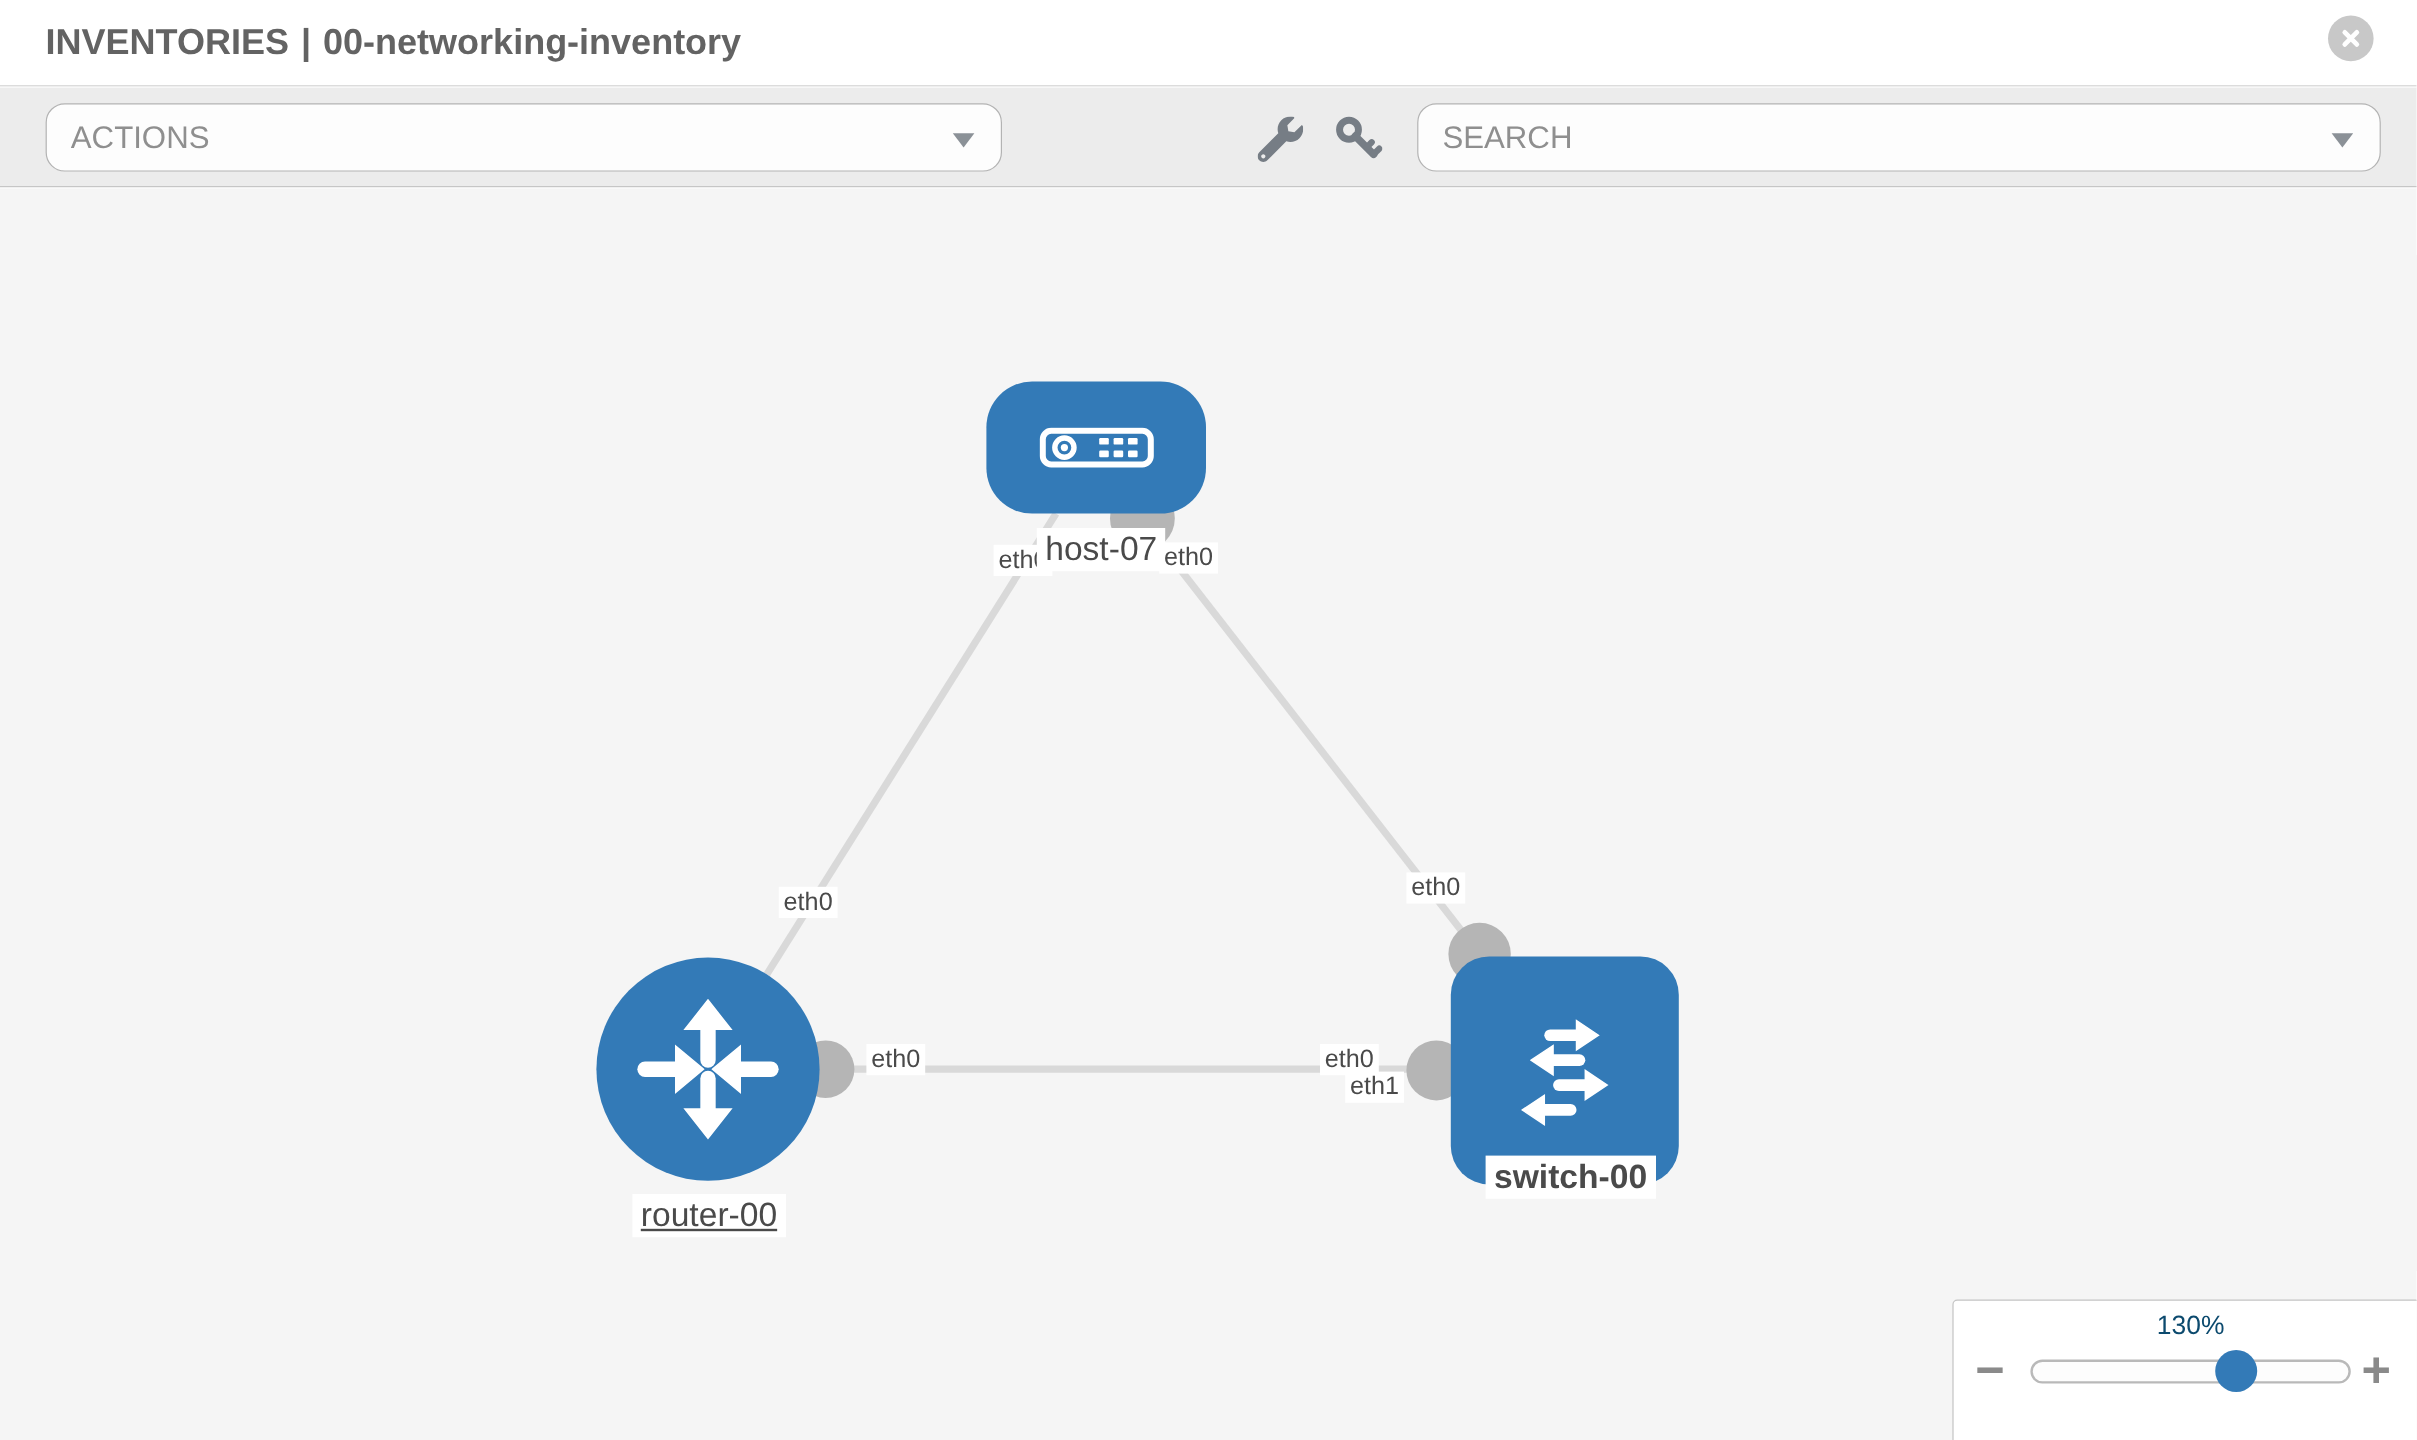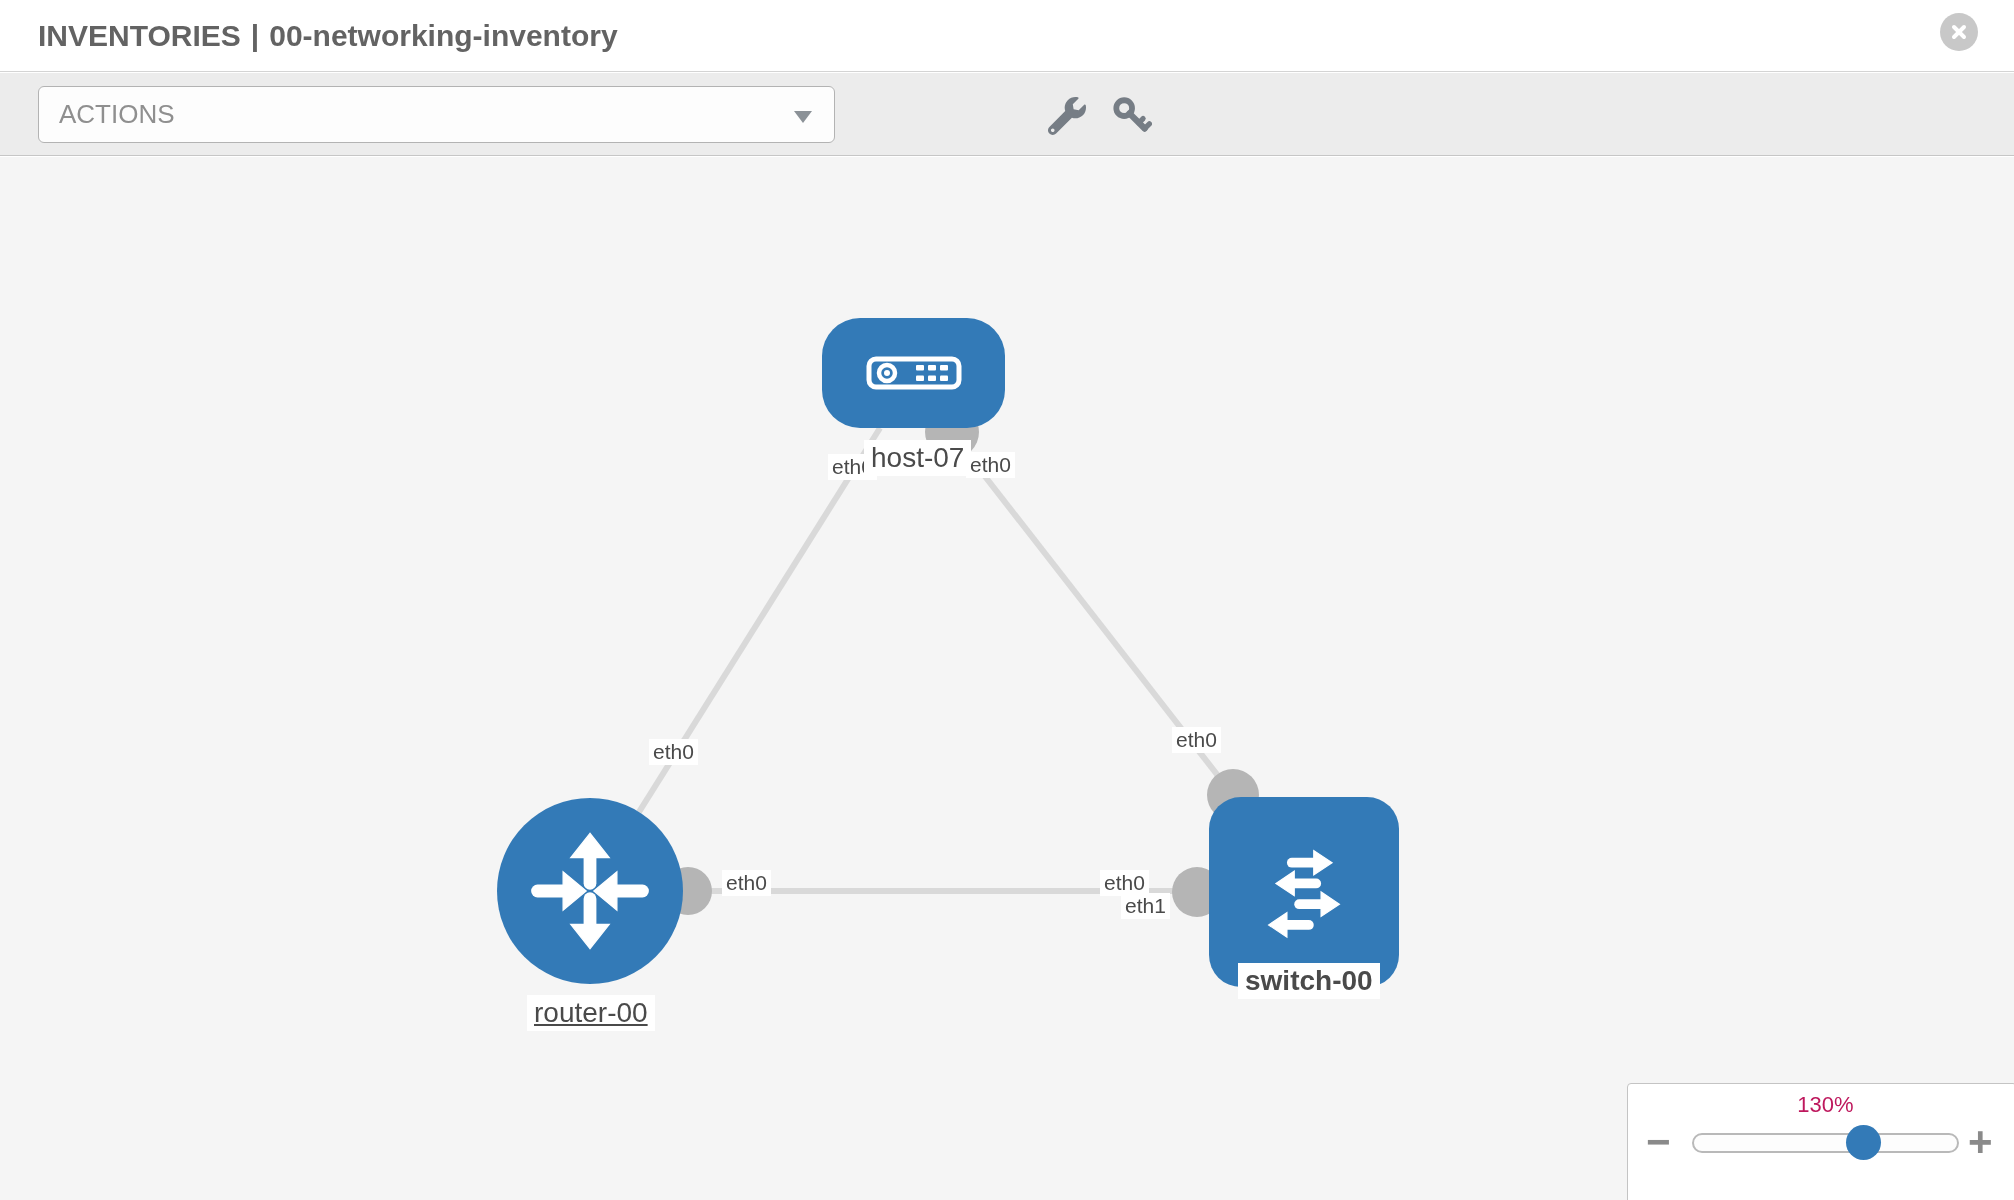--- a/index.html
+++ b/index.html
@@ -8,21 +8,21 @@
   .app { position:relative; width:2014px; height:1200px; background:#ffffff; overflow:hidden; }
 
   
   .header { position:absolute; left:0; top:0; width:2014px; height:72px; background:#ffffff; border-bottom:1px solid #d4d4d4;padding-left:12px; }
   .title { position:absolute; left:38px; top:0; height:72px; line-height:72px; font-size:30px; font-weight:bold; color:#636363; white-space:nowrap; }
   .title .sep { margin:0 10px; }
   .close-btn { position:absolute; right:36px; top:13px; width:38px; height:38px; border-radius:50%; background:#c8c8c8; cursor:pointer; display:flex; align-items:center; justify-content:center; }
 
   
   .toolbar { position:absolute; left:0; top:73px; width:2014px; height:83px; background:#ececec; border-bottom:1px solid #c6c6c6; }
-  .dropdown { position:absolute; top:13px; height:57px; background:#fdfdfd; border:1px solid #b3b3b3; border-radius:6px; }
+  .dropdown { position:absolute; top:13px; height:57px; background:#fdfdfd; border:1px solid #b3b3b3; border-radius:16px; }
   .dropdown input { position:absolute; left:0; top:0; width:100%; height:100%; border:none; outline:none; background:transparent; padding:0 60px 0 20px; font-family:"Liberation Sans","DejaVu Sans",sans-serif; font-size:26px; color:#6f6f6f; }
   .dropdown input::placeholder { color:#8f8f8f; opacity:1; }
   .caret { position:absolute; right:22px; top:24px; width:0; height:0; border-left:9px solid transparent; border-right:9px solid transparent; border-top:12px solid #8b9197; pointer-events:none; }
   .dd-actions { left:38px; width:797px; }
   .dd-search { left:1181px; width:803px; }
   .tool-icon { position:absolute; cursor:pointer; }
   .tool-wrench { left:1048px; top:24px; }
   .tool-key { left:1110px; top:22px; }
 
   
@@ -33,21 +33,21 @@
   .node-host   { left:822px; top:161px; width:183px; height:110px; border-radius:38px; }
   .node-router { left:497px; top:641px; width:186px; height:186px; border-radius:50%; }
   .node-switch { left:1209px; top:640px; width:190px; height:190px; border-radius:32px; }
 
   .chip { position:absolute; background:#ffffff; color:#4a4a4a; white-space:nowrap; }
   .if-chip { font-size:21px; line-height:26px; padding:0 4px; }
   .name-chip { font-size:28px; line-height:34px; padding:1px 7px; }
 
   
   .zoom-panel { position:absolute; left:1627px; top:926px; width:390px; height:280px; background:#ffffff; border:1px solid #c4c4c4; border-radius:4px; }
-  .zoom-level { position:absolute; left:64px; top:8px; width:267px; text-align:center; font-size:22px; color:#be185d; }
+  .zoom-level { position:absolute; left:64px; top:8px; width:267px; text-align:center; font-size:22px; color:#0c4a6e; }
   .zoom-minus, .zoom-plus { position:absolute; top:33px; font-size:42px; font-weight:bold; color:#8a8a8a; cursor:pointer; line-height:50px; }
   .zoom-minus { left:18px; }
   .zoom-plus { left:340px; }
   .slider-track { position:absolute; left:64px; top:49px; width:267px; height:20px; background:#fdfdfd; border:2px solid #b9b9b9; border-radius:11px; cursor:pointer; }
   .slider-thumb { position:absolute; left:218px; top:41px; width:35px; height:35px; border-radius:50%; background:#337ab7; cursor:pointer; }
 </style>
 </head>
 <body>
 
 <div class="app">
@@ -77,20 +77,24 @@
     </div>
     <div class="tool-icon tool-key">
       <svg width="42" height="42" viewBox="0 0 40 40">
         <circle cx="13.5" cy="12.5" r="7.5" fill="none" stroke="#767d85" stroke-width="5.5"></circle>
         <line x1="18.5" y1="17.5" x2="33" y2="32" stroke="#767d85" stroke-width="6" stroke-linecap="round"></line>
         <line x1="27.5" y1="26.5" x2="31.5" y2="22.5" stroke="#767d85" stroke-width="5" stroke-linecap="round"></line>
         <line x1="33" y1="32" x2="37.5" y2="27.5" stroke="#767d85" stroke-width="5" stroke-linecap="round"></line>
       </svg>
     </div>
 
+    <div class="dropdown dd-search">
+      <input type="text" placeholder="SEARCH" style="">
+      <div class="caret"></div>
+    </div>
   </div>
 
   <div class="canvas">
 
     <svg class="edges-layer" width="2014" height="1043">
 
       <line x1="880" y1="271" x2="639" y2="655" stroke="#d9d9d9" stroke-width="6"></line>
       <line x1="952" y1="277" x2="1233" y2="638" stroke="#d9d9d9" stroke-width="6"></line>
       <line x1="683" y1="734" x2="1197" y2="734" stroke="#d9d9d9" stroke-width="6"></line>
 

